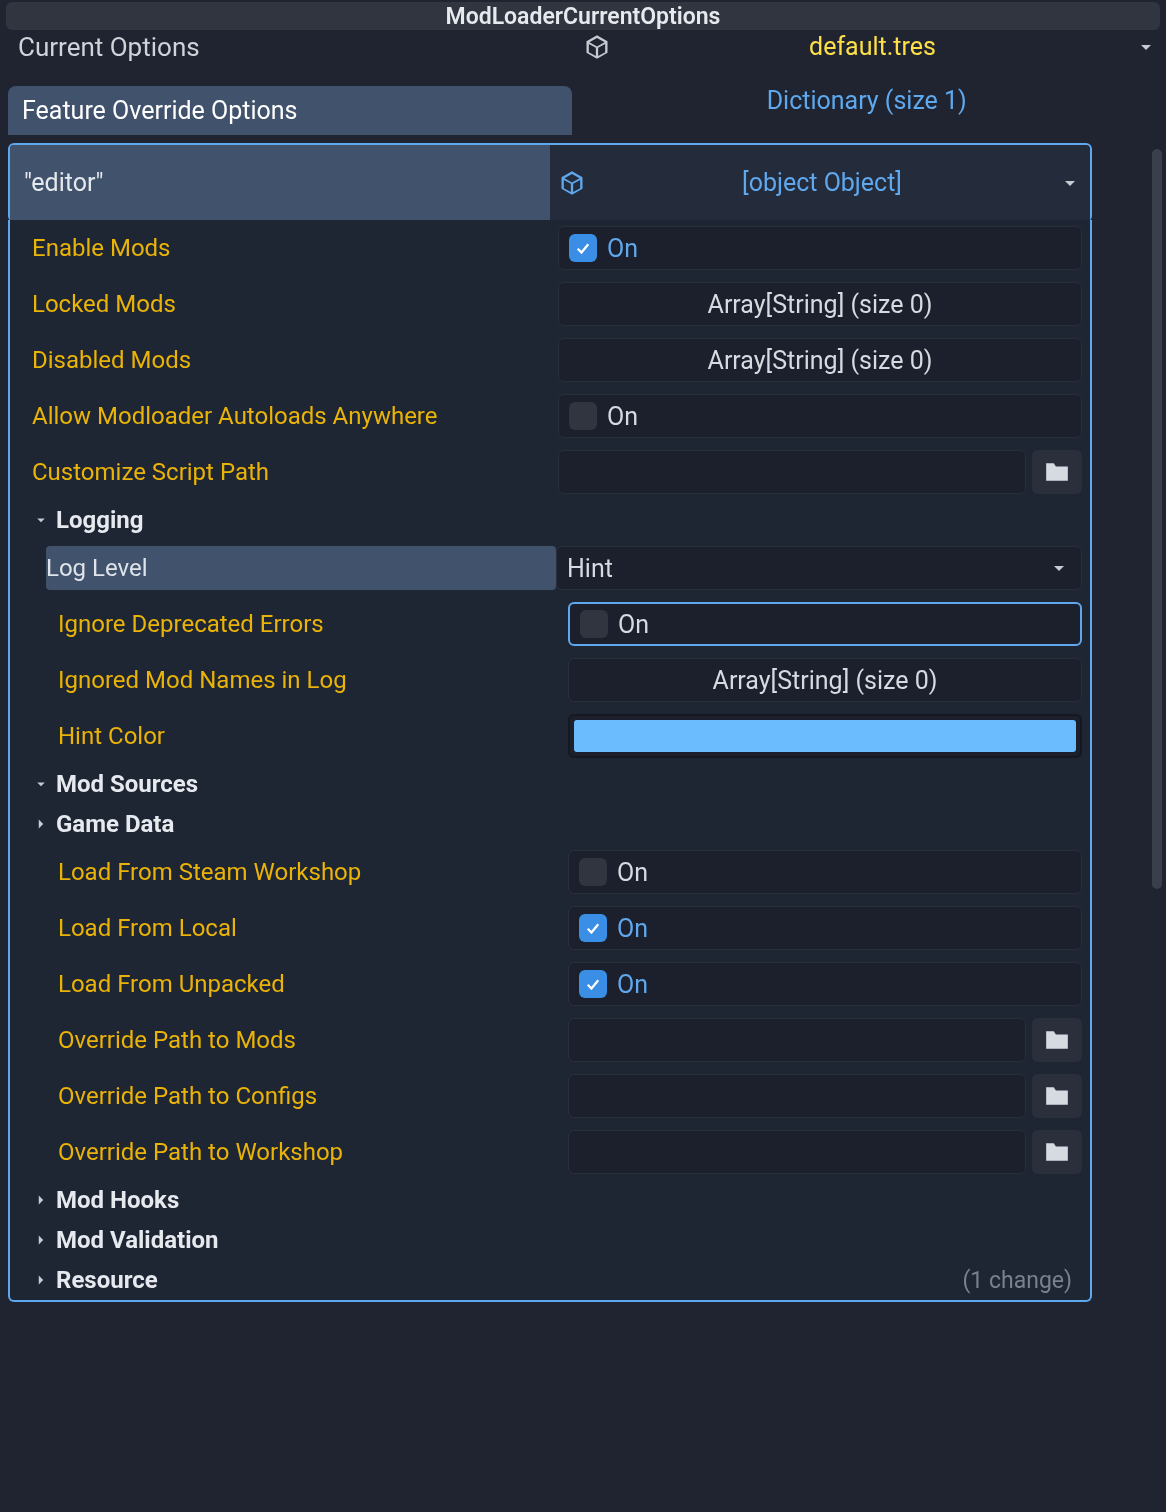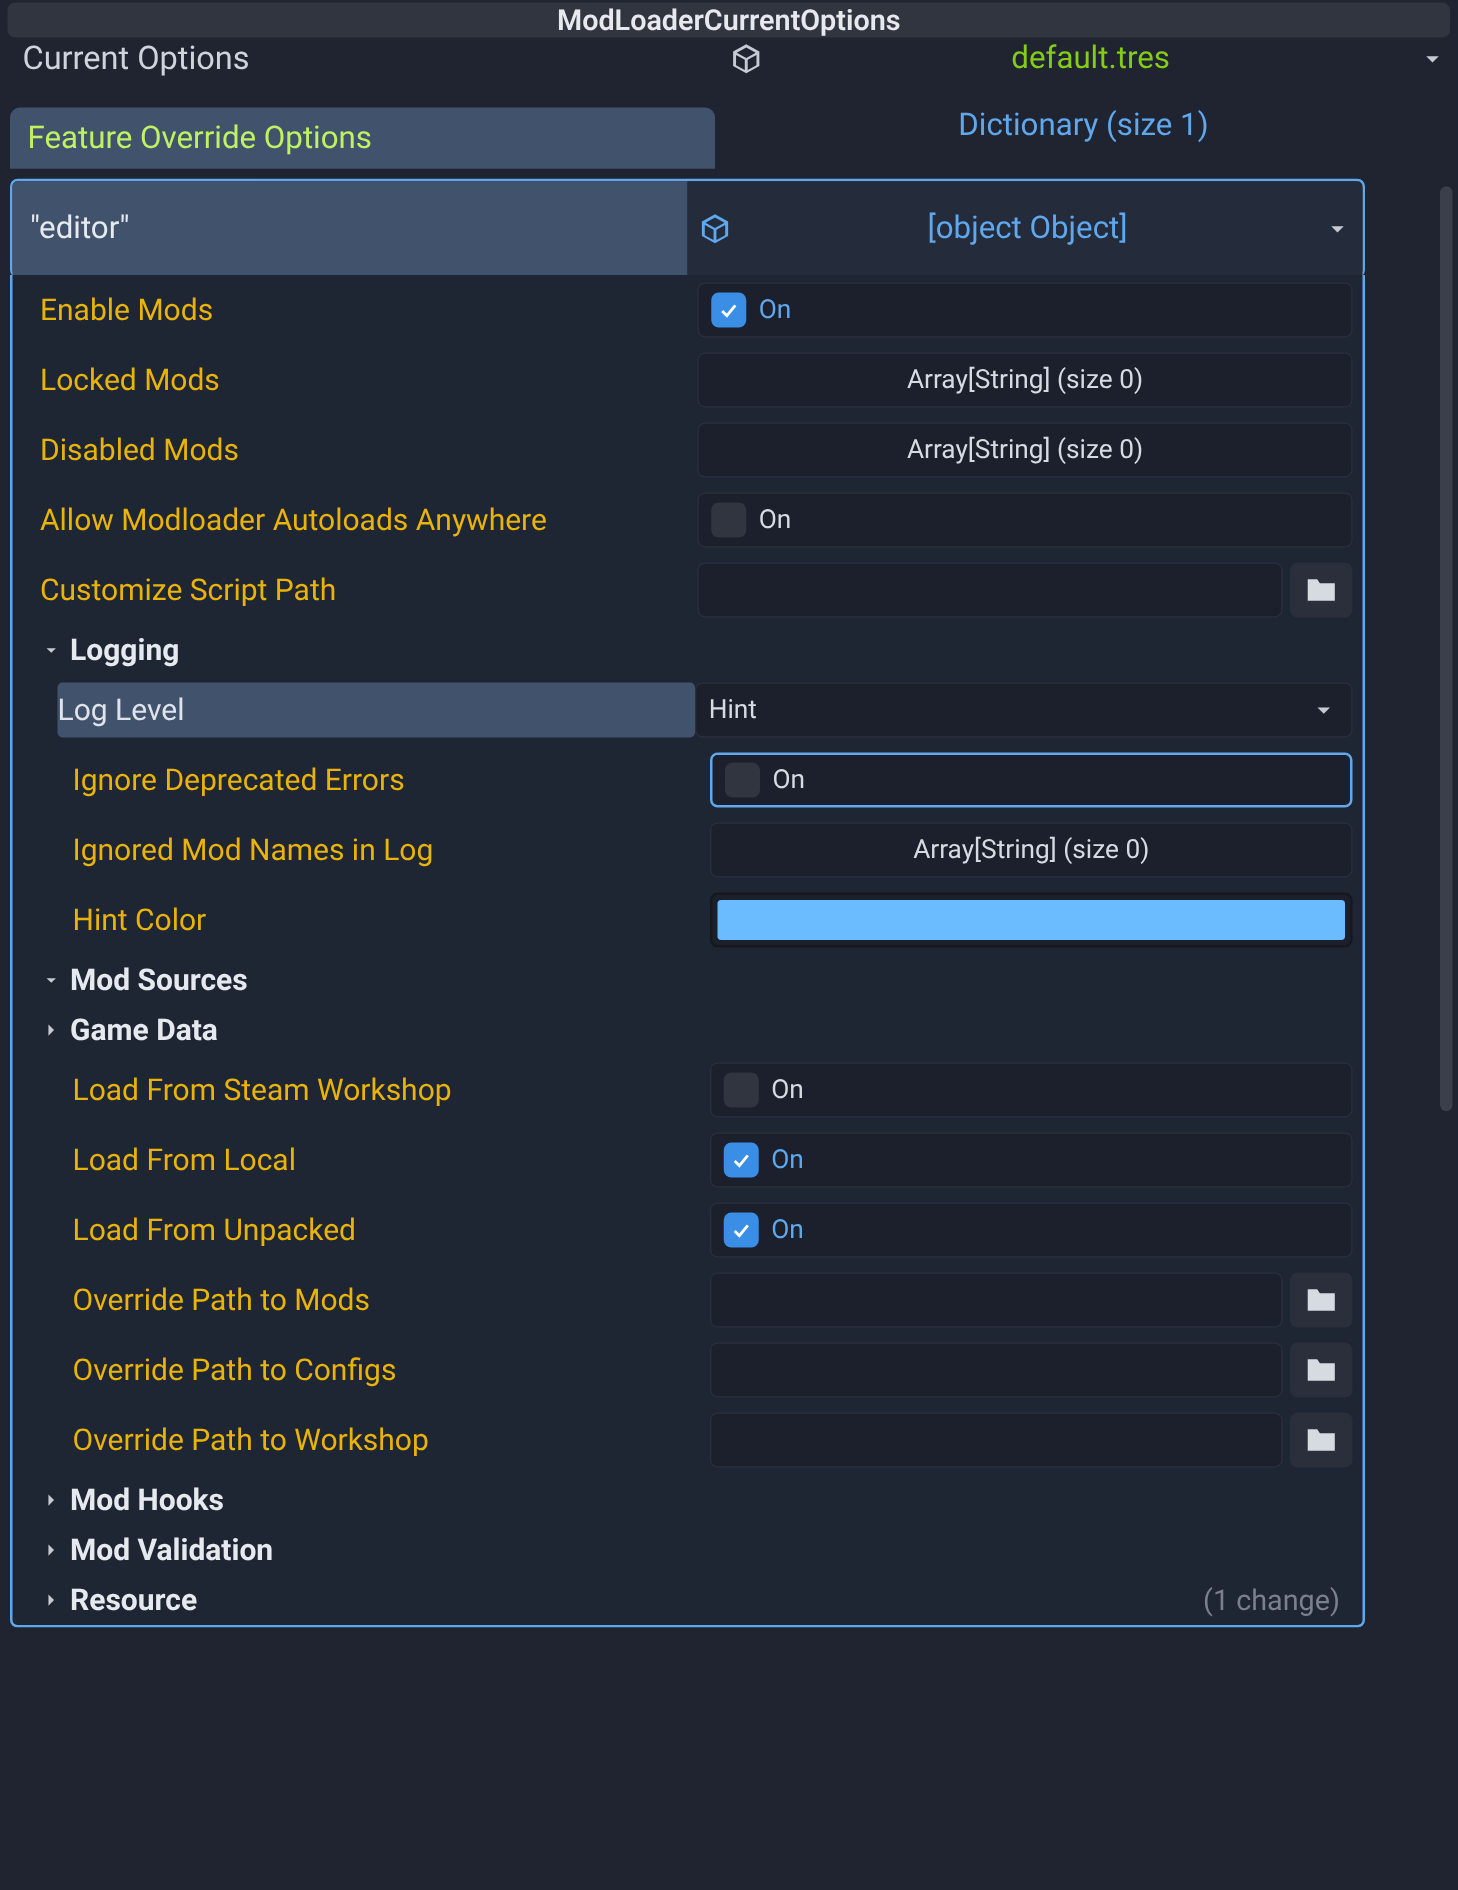--- a/index.html
+++ b/index.html
@@ -44,35 +44,35 @@
     align-items: center;
   }
   .res-icon {
     width: 28px; height: 28px;
     fill: #c6cad2;
     flex: 0 0 28px;
   }
   .res-name {
     flex: 1;
     text-align: center;
-    color: #84cc16;
+    color: #fde047;
     font-size: 25px;
   }
   .chev {
     width: 24px; height: 24px; fill: #c6cad2;
   }
   .feature-row {
     display: flex;
     align-items: stretch;
     padding: 0 8px;
     gap: 4px;
   }
   .feature-tab {
     background: #41526c;
-    color: #bef264;
+    color: #ffffff;
     border-radius: 8px 8px 0 0;
     padding: 10px 28px 10px 14px;
     font-size: 25px;
     flex: 0 0 49%;
   }
   .feature-right {
     flex: 1;
     display: flex;
     align-items: flex-start;
     justify-content: center;
@@ -162,21 +162,21 @@
     border-radius: 6px;
     margin-right: 10px;
     display: flex;
     align-items: center;
     justify-content: center;
     flex: 0 0 28px;
   }
   .checkbox.off { background: #30353f; }
   .checkbox.on  { background: #3a8ee6; }
   .check-mark { width: 18px; height: 18px; stroke: #fff; stroke-width: 3; fill: none; }
-  .ctl-text { font-size: 21px; color: #d6dae1; }
+  .ctl-text { font-size: 25px; color: #d6dae1; }
   .ctl-text.blue { color: #5fa8ee; }
   .path-row {
     display: flex;
     gap: 6px;
   }
   .path-input {
     flex: 1;
     background: #1b202c;
     border: 1px solid #2a303d;
     border-radius: 6px;

